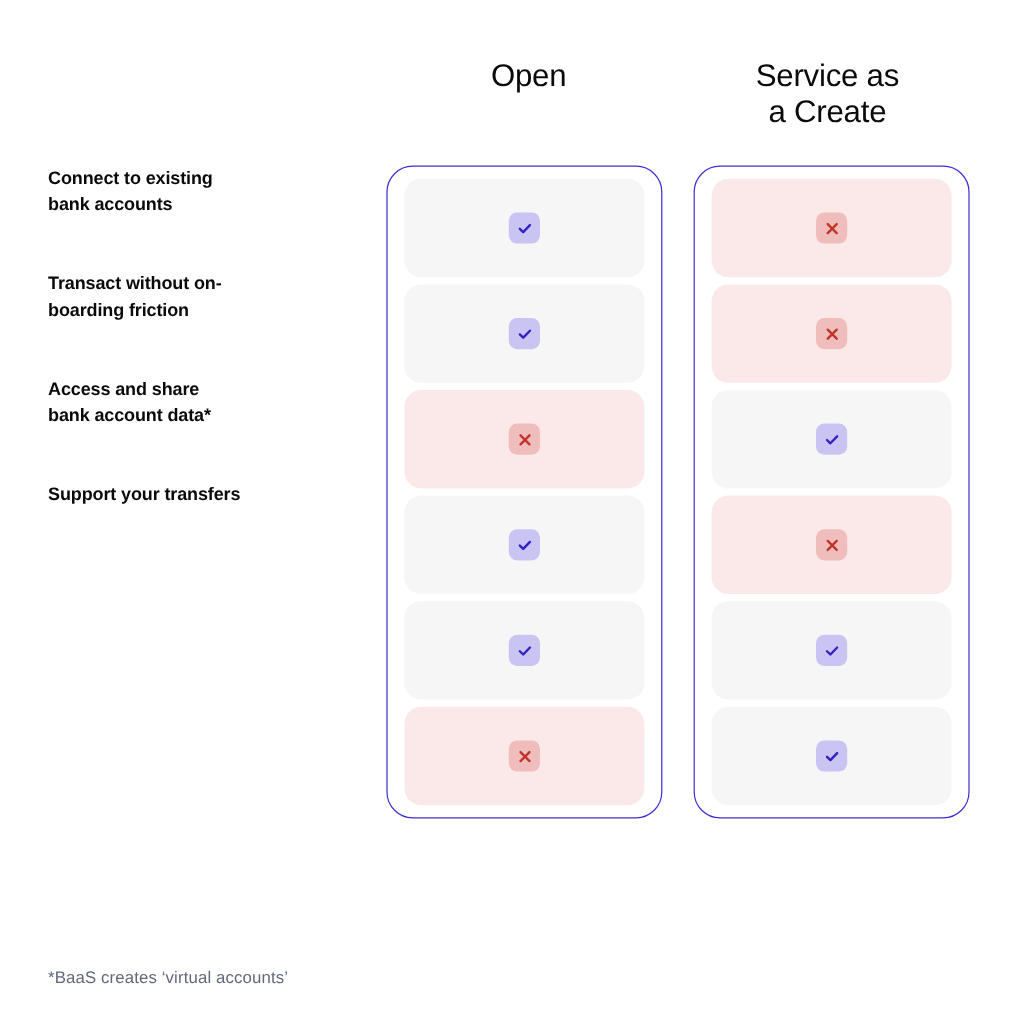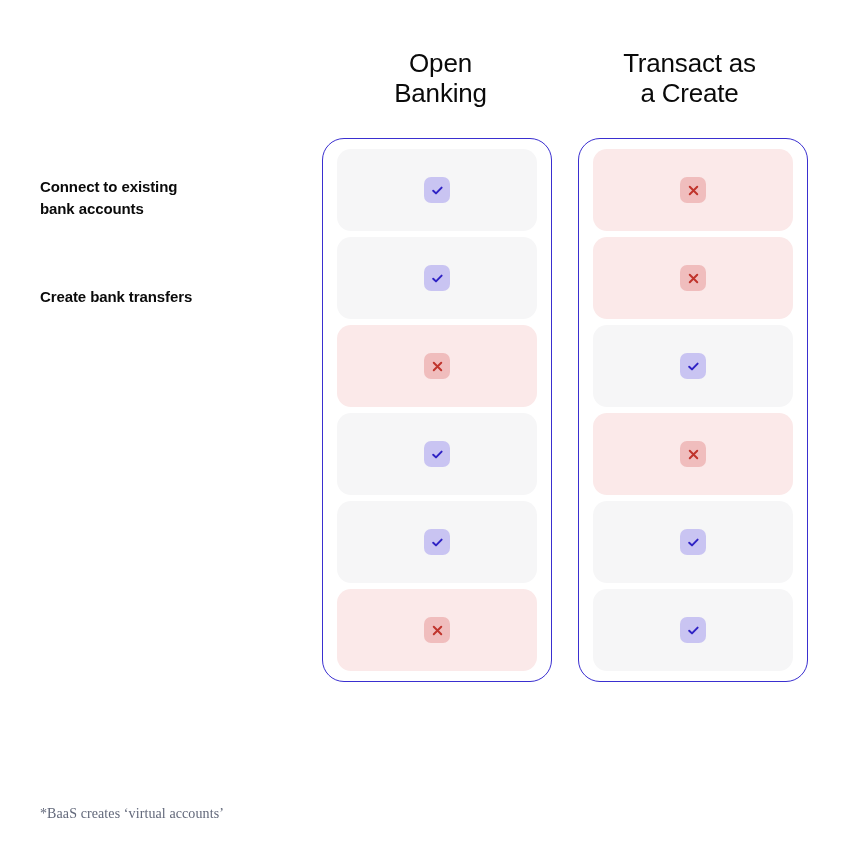--- a/index.html
+++ b/index.html
@@ -96,64 +96,70 @@
     top: 138px;
     left: 40px;
     width: 262px;
     display: flex;
     flex-direction: column;
     gap: 6px;
   }
   .label-row {
     height: 82px;
     display: flex;
-    align-items: flex-end;
+    align-items: flex-start;
   }
   .label-row .label-text {
     font-size: 15px;
     line-height: 22px;
     font-weight: 700;
     color: #0a0a0a;
     letter-spacing: -0.1px;
     white-space: pre-line;
   }
 
   
   .footnote {
     position: absolute;
     left: 40px;
     top: 804px;
     font-size: 14px;
     line-height: 20px;
     color: #62687a;
     letter-spacing: 0.1px;
-    font-family: Liberation Serif, serif;
   }
 </style>
 </head>
 <body>
 
 <div class="headers">
   <div class="col-header">
     <span class="hl">Open</span>
-    <span class="hl">Banking</span>
   </div>
   <div class="col-header">
-    <span class="hl">Transact as</span>
+    <span class="hl">Service as</span>
     <span class="hl">a Create</span>
   </div>
 </div>
 
 <div class="labels">
   <div class="label-row">
     <div class="label-text">Connect to existing
 bank accounts</div>
   </div>
   <div class="label-row">
-    <div class="label-text">Create bank transfers</div>
+    <div class="label-text">Transact without on-
+boarding friction</div>
+  </div>
+  <div class="label-row">
+    <div class="label-text">Access and share
+bank account data*</div>
+  </div>
+  <div class="label-row">
+    <div class="label-text">Support your transfers</div>
   </div>
 </div>
 
 <div class="cards">
 
   <div class="card">
     <div class="cell yes">
         <div class="chip yes">
           <svg width="15" height="15" viewBox="0 0 16 16" aria-hidden="true">
             <path d="M3.4 8.2 L6.4 11.1 L12.4 4.9" fill="none" stroke="#2f22c4" stroke-width="2.1" stroke-linecap="round" stroke-linejoin="round"></path>

